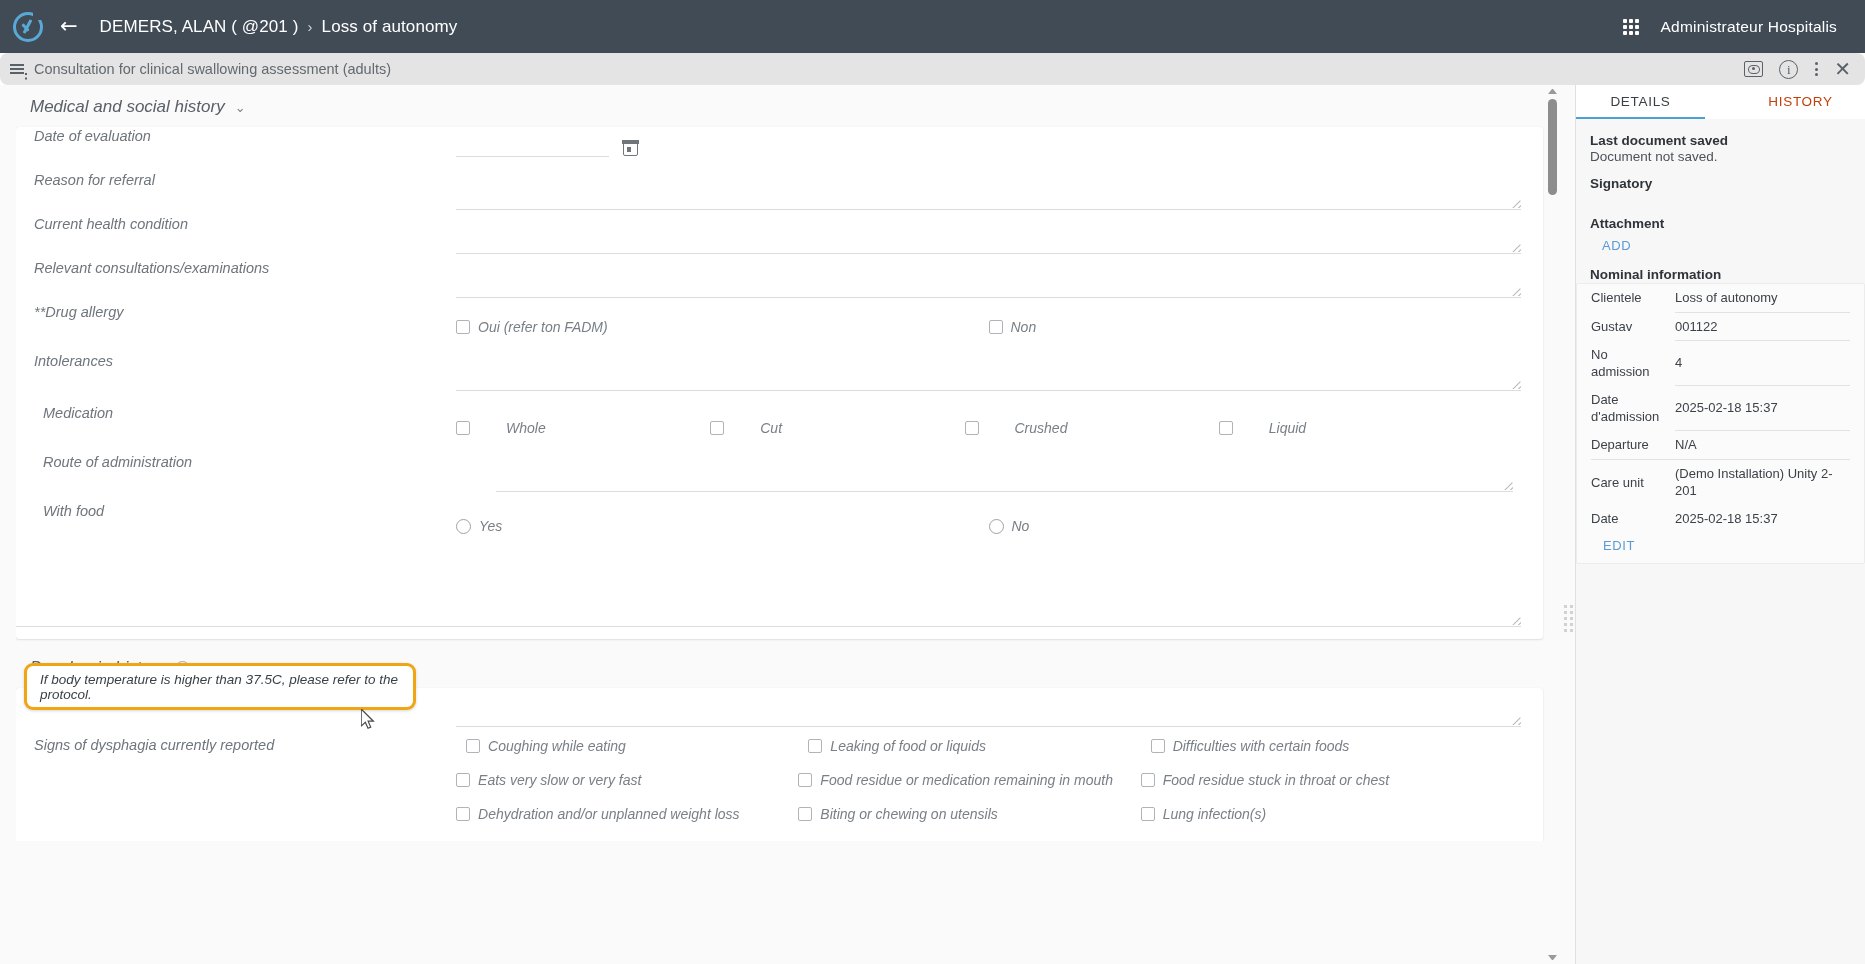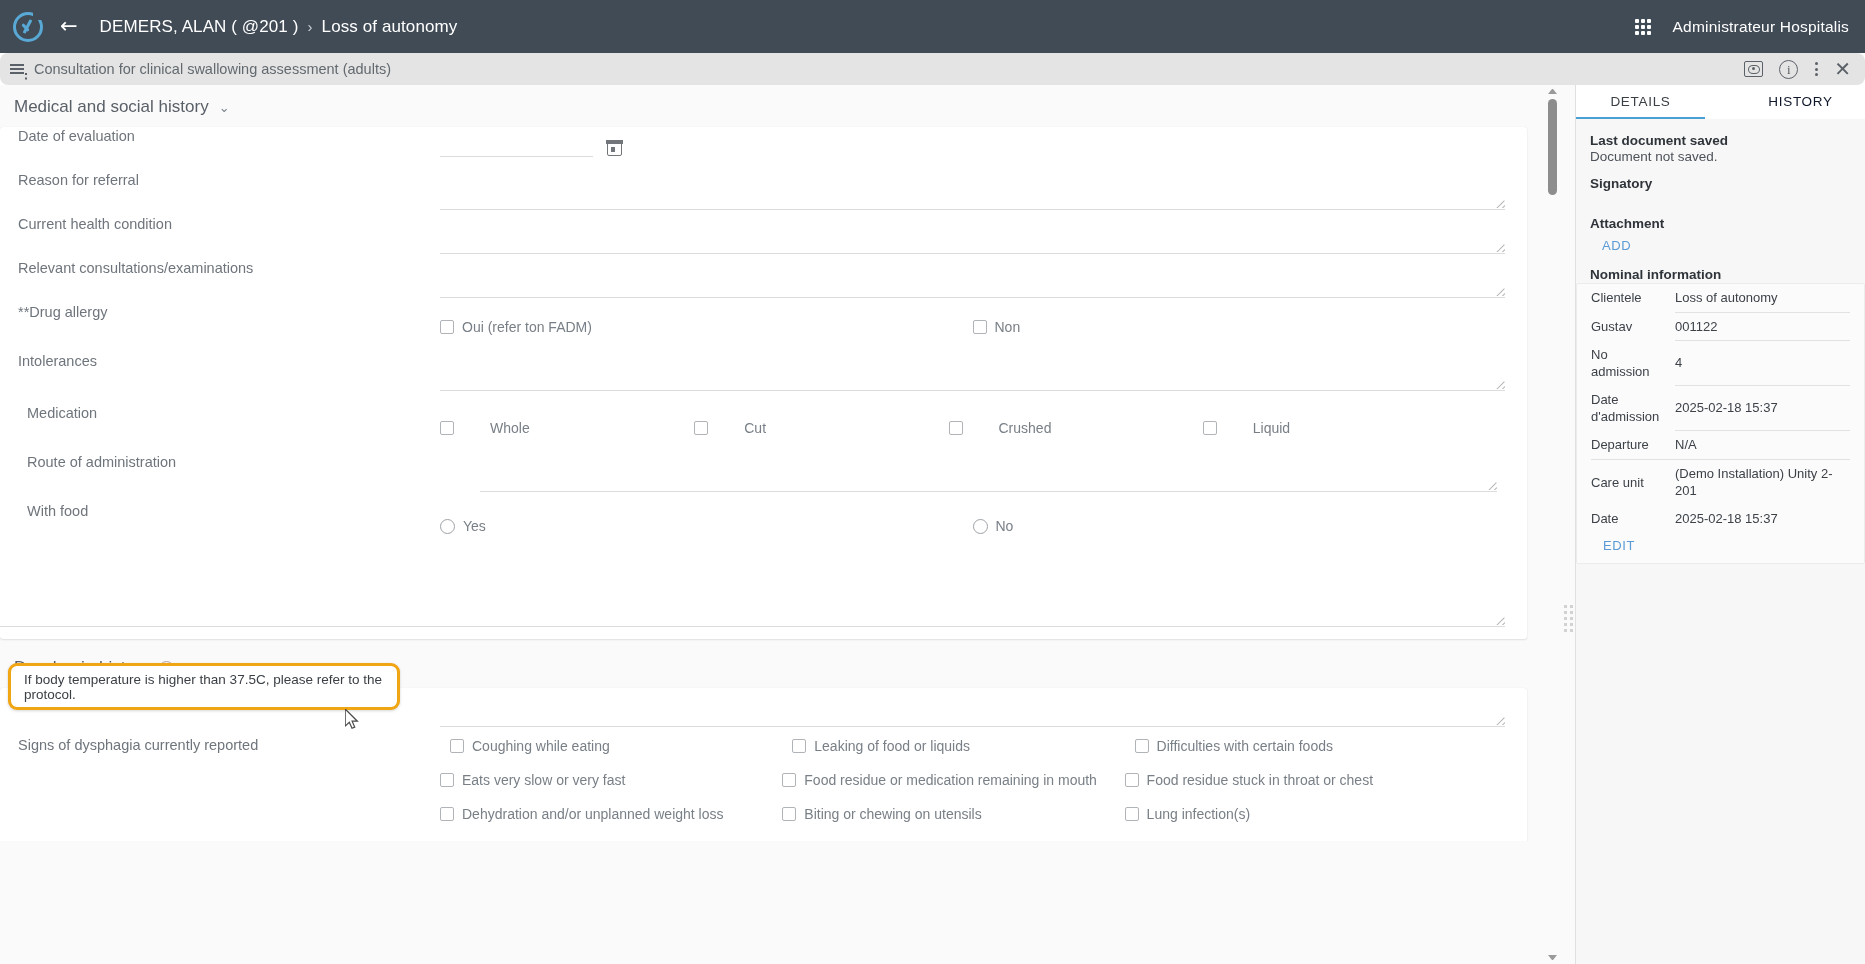--- a/index.html
+++ b/index.html
@@ -42,21 +42,21 @@
     font-size: 21px; line-height: 1; color: #ffffff; padding: 0 6px 0 4px;
     cursor: pointer; font-family: "DejaVu Sans", sans-serif;
   }
   .breadcrumb {
     display: flex; align-items: center; gap: 9px;
     margin-left: 16px; font-size: 17px; letter-spacing: .1px;
   }
   .bc-sep { color: #cfd5da; font-size: 15px; }
   .topbar-right {
     margin-left: auto; display: flex; align-items: center; gap: 22px;
-    padding-right: 16px;
+    padding-right: 28px;
   }
   .apps-grid {
     display: grid; grid-template-columns: repeat(3, 4px); grid-template-rows: repeat(3, 4px);
     gap: 2px; cursor: pointer;
   }
   .apps-grid i { background: #ffffff; display: block; width: 4px; height: 4px; border-radius: 1px; }
   .user-name { font-size: 15.5px; color: #ffffff; letter-spacing: .2px; }
 
   
   .docbar {
@@ -104,22 +104,23 @@
     font-size: 20px; color: #5b6168; line-height: 1; font-family: "DejaVu Sans", sans-serif;
     font-weight: 300;
   }
 
   
   .main {
     position: absolute; left: 0; top: 85px; width: 1575px; height: 879px;
     background: #fafafa; overflow: hidden;
   }
   .scroll-region {
-    position: absolute; left: 0; top: 0; width: 1545px; height: 756px;
+    position: absolute; left: 16px; top: 0; width: 1545px; height: 756px;
     overflow: hidden;
+    font-style: italic;
   }
 
   .section-head {
     display: flex; align-items: center; gap: 10px;
     padding: 12px 0 10px 14px;
     font-size: 17px; color: #5a6068;
   }
   .section-head .chev {
     font-size: 13px; color: #7b8189; font-family: "DejaVu Sans", sans-serif;
   }
@@ -170,21 +171,21 @@
   }
   .cal-icon::before {
     content: ""; position: absolute; left: -1.6px; right: -1.6px; top: -1.6px;
     height: 3.4px; background: #72767b;
   }
   .cal-icon::after {
     content: ""; position: absolute; left: 2.6px; top: 5.2px;
     width: 4.4px; height: 4.4px; background: #72767b;
   }
 
-  .opt-grid { display: flex; width: 100%; }
+  .opt-grid { display: flex; width: 100%; justify-content: center; }
   .opt-grid.cols-2 > * { width: 50%; }
   .opt-grid.cols-4 > * { width: 25%; gap: 36px; }
   .opt-grid.cols-3 > * { width: 33.33%; }
   .opt {
     display: flex; align-items: center; gap: 8px;
     font-size: 14px; color: #787f86; cursor: pointer;
   }
   .cb {
     width: 14px; height: 14px; border: 1.4px solid #b0b4b8; border-radius: 2px;
     flex: 0 0 14px; background: #fff;
@@ -233,21 +234,21 @@
   .grip-dots i { width: 3px; height: 3px; background: #d2d2d2; display: block; }
 
   
   .rightpanel {
     position: absolute; left: 1575px; top: 85px; width: 290px; height: 879px;
     background: #f7f7f7; border-left: 1px solid #e0e0e0;
   }
   .tabs { display: flex; background: #ffffff; height: 34px; gap: 31px; }
   .tab {
     flex: 1; display: flex; align-items: center; justify-content: center;
-    font-size: 13.5px; color: #0f172a; letter-spacing: .7px; cursor: pointer;
+    font-size: 13.5px; color: #c2410c; letter-spacing: .7px; cursor: pointer;
     border-bottom: 2px solid transparent;
   }
   .tab.active { color: #3b4046; border-bottom-color: #4a9fd4; }
   .panel-body {
     padding: 10px 14px 0 14px; background: #f7f7f7; height: 845px;
   }
   .p-h {
     font-size: 13.5px; font-weight: bold; color: #2f343a; margin: 4px 0 1px;
   }
   .p-t { font-size: 13.5px; color: #4d5259; margin-bottom: 12px; }

